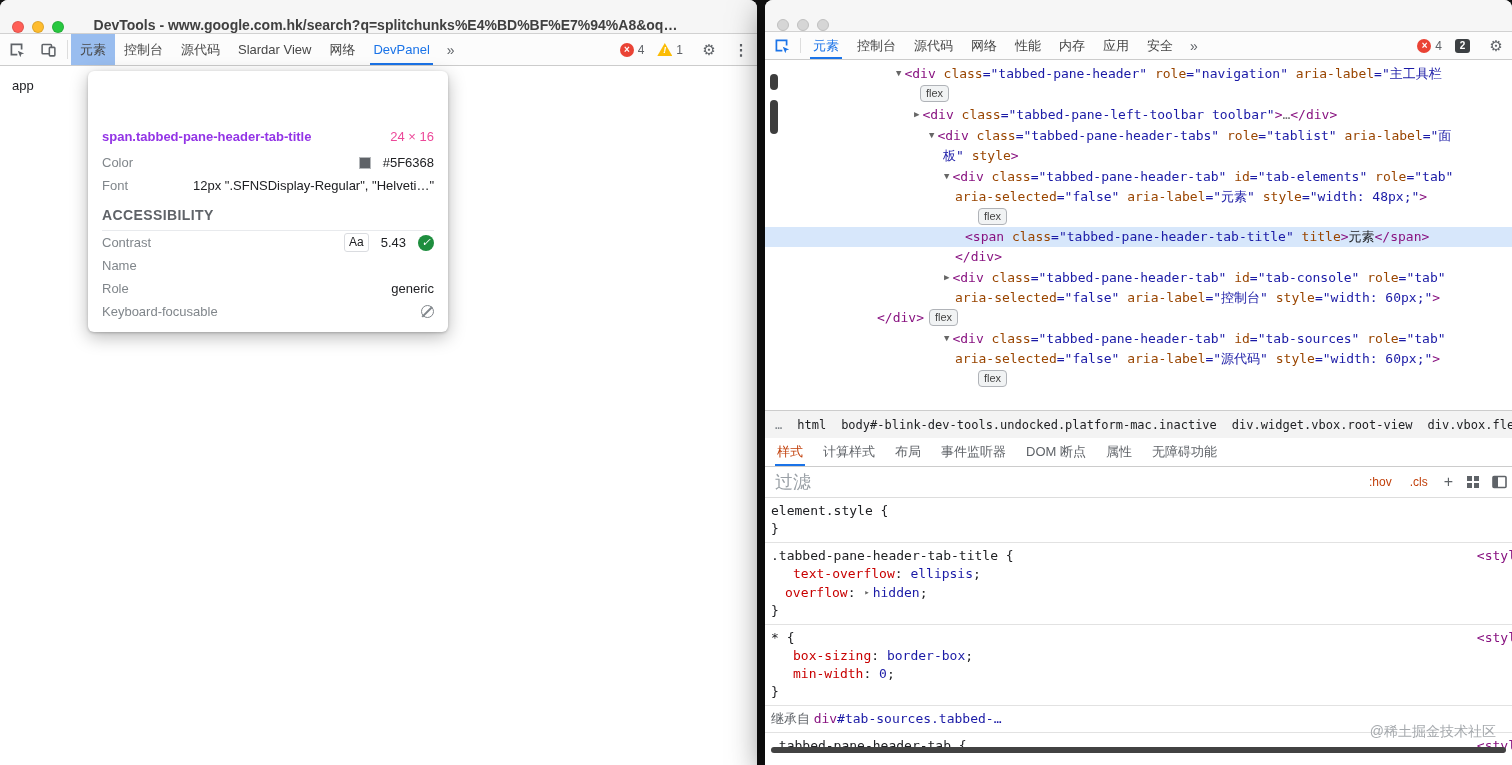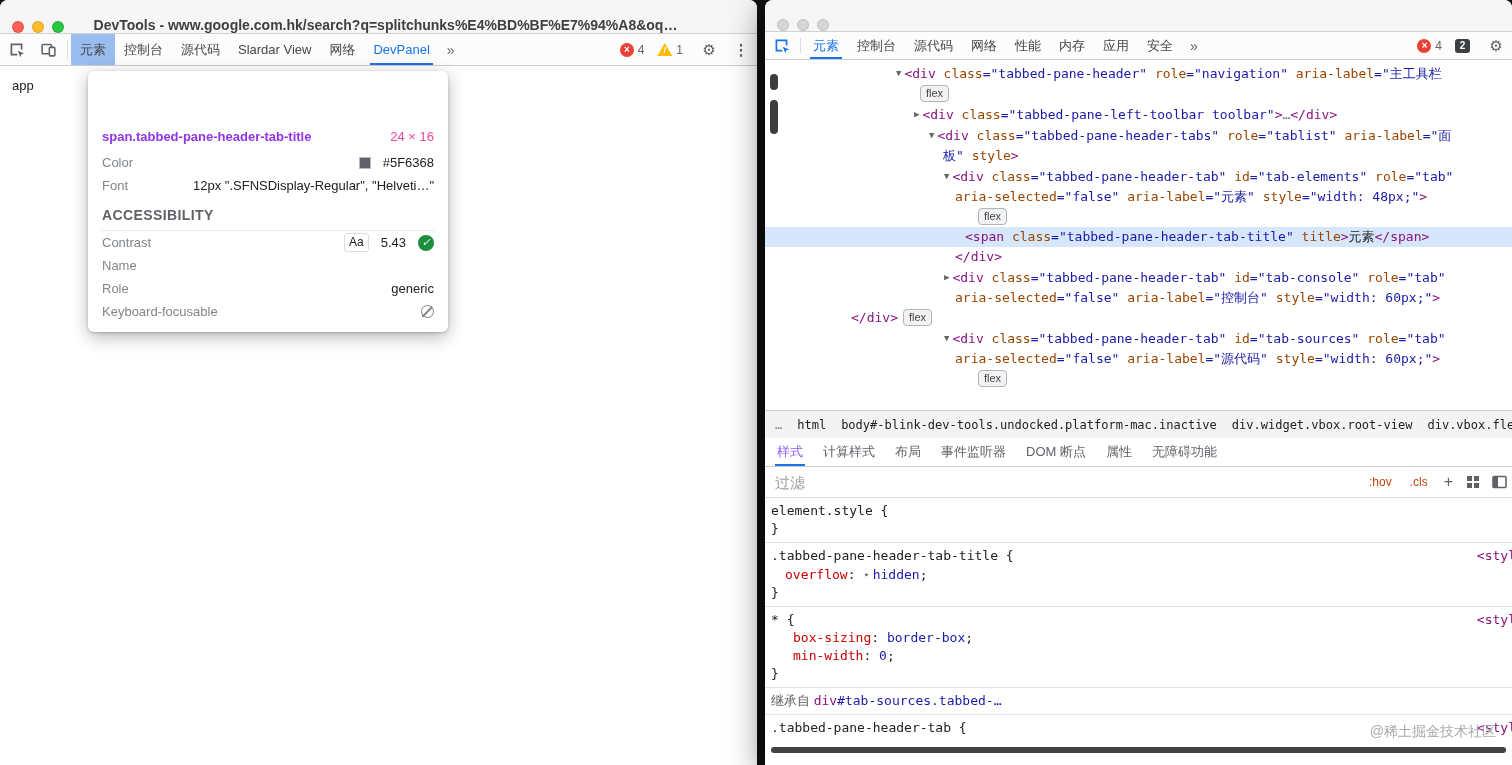--- a/index.html
+++ b/index.html
@@ -92,25 +92,25 @@
   
   .crumbs{height:28px;background:#f3f3f3;border-top:1px solid #ccc;display:flex;align-items:center;gap:15px;
           padding:0 10px;font-family:"DejaVu Sans Mono",monospace;font-size:12px;color:#202124;
           white-space:nowrap;overflow:hidden;}
   .crumb.dim{color:#80868b;}
 
   
   .stabs{height:29px;display:flex;align-items:stretch;border-bottom:1px solid #ccc;font-size:13px;
          color:#5f6368;padding-left:2px;background:#fff;}
   .stab{display:flex;align-items:center;padding:0 10px;position:relative;white-space:nowrap;}
-  .stab.active{color:#8b5cf6;}
+  .stab.active{color:#c2410c;}
   .stab.active::after{content:"";position:absolute;left:8px;right:8px;bottom:0;height:2px;background:#1a73e8;}
 
   .filterbar{height:31px;display:flex;align-items:center;border-bottom:1px solid #ddd;font-size:13px;background:#fff;}
-  .filter-input{flex:1;border:none;outline:none;font-size:15px;padding-left:10px;color:#202124;
+  .filter-input{flex:1;border:none;outline:none;font-size:18px;padding-left:10px;color:#202124;
                 font-family:"Liberation Sans",sans-serif;background:transparent;}
   .filter-input::placeholder{color:#9aa0a6;}
   .fbtn{padding:0 9px;color:#c2410c;font-size:12px;}
   .fbtn.plus{font-size:16px;color:#5f6368;padding:0 7px;}
   .ficon{width:26px;display:flex;align-items:center;justify-content:center;color:#5f6368;}
 
   .styles{position:relative;height:267px;overflow:hidden;font-family:"DejaVu Sans Mono",monospace;
           font-size:13px;line-height:18px;padding-top:4px;background:#fff;}
   .styles .line{padding-left:6px;position:relative;white-space:nowrap;}
   .s-sel{color:#202124;}
@@ -271,21 +271,21 @@
       <div class="line" style="padding-left: 148px;"><span class="s-ar">▶</span><span class="s-tag">&lt;div</span><span class="s-att"> class</span><span class="s-val">="tabbed-pane-left-toolbar toolbar"</span><span class="s-tag">&gt;</span><span class="s-dots">…</span><span class="s-tag">&lt;/div&gt;</span></div>
       <div class="line" style="padding-left: 163px;"><span class="s-ar">▼</span><span class="s-tag">&lt;div</span><span class="s-att"> class</span><span class="s-val">="tabbed-pane-header-tabs"</span><span class="s-att"> role</span><span class="s-val">="tablist"</span><span class="s-att"> aria-label</span><span class="s-val">="面</span></div>
       <div class="line" style="padding-left: 178px;"><span class="s-val">板"</span><span class="s-att"> style</span><span class="s-tag">&gt;</span></div>
       <div class="line" style="padding-left: 178px;"><span class="s-ar">▼</span><span class="s-tag">&lt;div</span><span class="s-att"> class</span><span class="s-val">="tabbed-pane-header-tab"</span><span class="s-att"> id</span><span class="s-val">="tab-elements"</span><span class="s-att"> role</span><span class="s-val">="tab"</span></div>
       <div class="line" style="padding-left: 190px;"><span class="s-att">aria-selected</span><span class="s-val">="false"</span><span class="s-att"> aria-label</span><span class="s-val">="元素"</span><span class="s-att"> style</span><span class="s-val">="width: 48px;"</span><span class="s-tag">&gt;</span></div>
       <div class="line" style="padding-left: 208px;"><span class="s-bdg">flex</span></div>
       <div class="line hl" style="padding-left: 200px;"><span class="s-tag">&lt;span</span><span class="s-att"> class</span><span class="s-val">="tabbed-pane-header-tab-title"</span><span class="s-att"> title</span><span class="s-tag">&gt;</span><span class="s-tx">元素</span><span class="s-tag">&lt;/span&gt;</span></div>
       <div class="line" style="padding-left: 190px;"><span class="s-tag">&lt;/div&gt;</span></div>
       <div class="line" style="padding-left: 178px;"><span class="s-ar">▶</span><span class="s-tag">&lt;div</span><span class="s-att"> class</span><span class="s-val">="tabbed-pane-header-tab"</span><span class="s-att"> id</span><span class="s-val">="tab-console"</span><span class="s-att"> role</span><span class="s-val">="tab"</span></div>
       <div class="line" style="padding-left: 190px;"><span class="s-att">aria-selected</span><span class="s-val">="false"</span><span class="s-att"> aria-label</span><span class="s-val">="控制台"</span><span class="s-att"> style</span><span class="s-val">="width: 60px;"</span><span class="s-tag">&gt;</span></div>
-      <div class="line" style="padding-left: 86px;"><span class="s-tag">&lt;/div&gt;</span><span class="s-bdg">flex</span></div>
+      <div class="line" style="padding-left: 112px;"><span class="s-tag">&lt;/div&gt;</span><span class="s-bdg">flex</span></div>
       <div class="line" style="padding-left: 178px;"><span class="s-ar">▼</span><span class="s-tag">&lt;div</span><span class="s-att"> class</span><span class="s-val">="tabbed-pane-header-tab"</span><span class="s-att"> id</span><span class="s-val">="tab-sources"</span><span class="s-att"> role</span><span class="s-val">="tab"</span></div>
       <div class="line" style="padding-left: 190px;"><span class="s-att">aria-selected</span><span class="s-val">="false"</span><span class="s-att"> aria-label</span><span class="s-val">="源代码"</span><span class="s-att"> style</span><span class="s-val">="width: 60px;"</span><span class="s-tag">&gt;</span></div>
       <div class="line" style="padding-left: 208px;"><span class="s-bdg">flex</span></div>
     </div>
 
   <div class="crumbs" id="crumbs">
       <span class="crumb dim">…</span>
       <span class="crumb">html</span>
       <span class="crumb">body#-blink-dev-tools.undocked.platform-mac.inactive</span>
       <span class="crumb">div.widget.vbox.root-view</span>
@@ -323,20 +323,21 @@
         </svg>
     </span>
   </div>
 
   <div class="styles">
     <div id="styles-lines">
         <div class="line"><span class="s-sel">element.style</span><span class="s-tx"> {</span></div>
         <div class="line"><span class="s-tx">}</span></div>
         <div class="sep"></div>
         <div class="line"><span class="s-sel">.tabbed-pane-header-tab-title</span><span class="s-tx"> {</span><span class="s-link">&lt;styl</span></div>
+        <div class="line" style="padding-left: 28px;"><span class="s-prop">text-overflow</span><span class="s-tx">: </span><span class="s-valc">ellipsis</span><span class="s-tx">;</span></div>
         <div class="line" style="padding-left: 20px;"><span class="s-prop">overflow</span><span class="s-tx">: </span><span class="s-ar">▸</span><span class="s-valc">hidden</span><span class="s-tx">;</span></div>
         <div class="line"><span class="s-tx">}</span></div>
         <div class="sep"></div>
         <div class="line"><span class="s-sel">*</span><span class="s-tx"> {</span><span class="s-link">&lt;styl</span></div>
         <div class="line" style="padding-left: 28px;"><span class="s-prop">box-sizing</span><span class="s-tx">: </span><span class="s-valc">border-box</span><span class="s-tx">;</span></div>
         <div class="line" style="padding-left: 28px;"><span class="s-prop">min-width</span><span class="s-tx">: </span><span class="s-valc">0</span><span class="s-tx">;</span></div>
         <div class="line"><span class="s-tx">}</span></div>
         <div class="sep"></div>
         <div class="line"><span class="s-inh">继承自 </span><span class="s-tag">div</span><span class="s-val">#tab-sources.tabbed-…</span></div>
         <div class="sep"></div>

